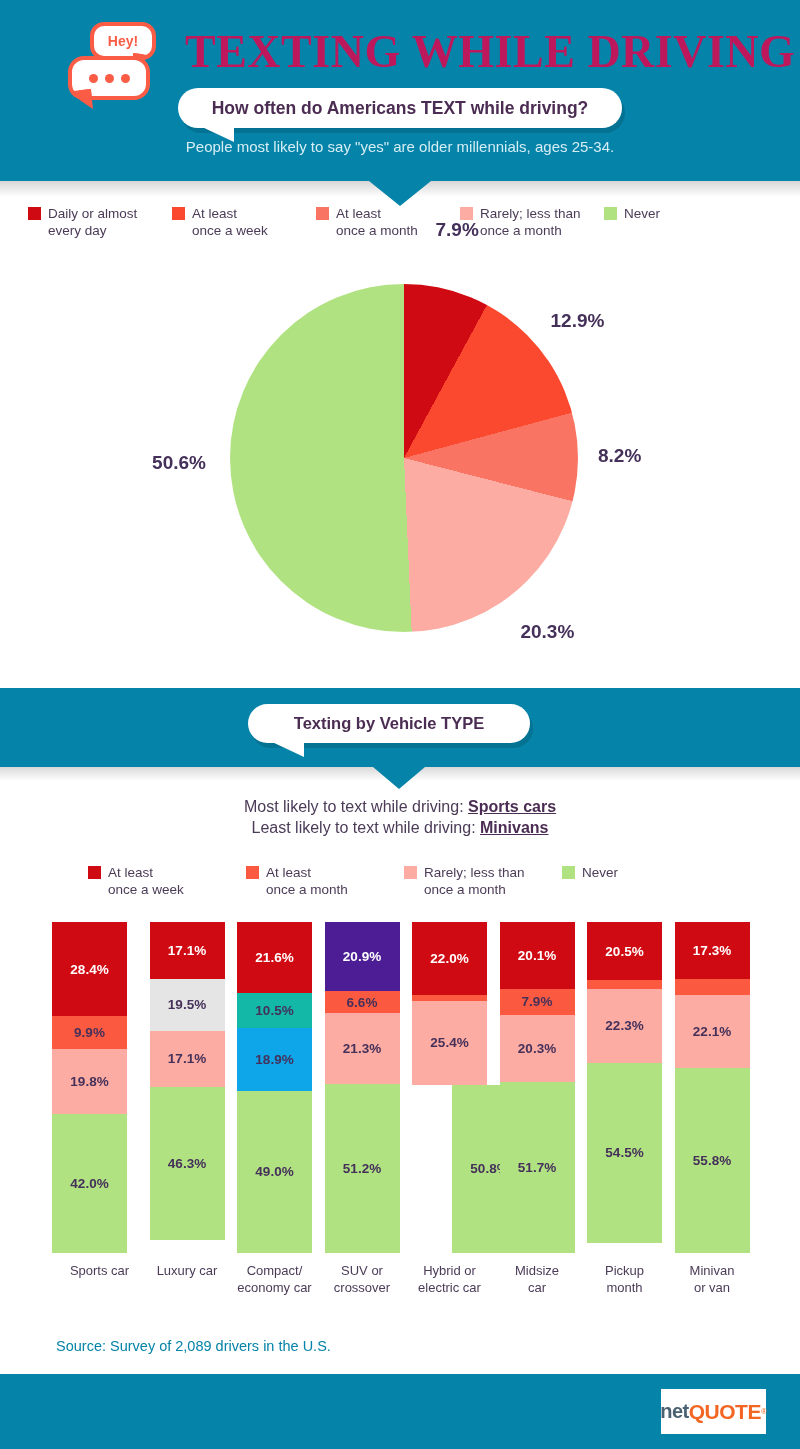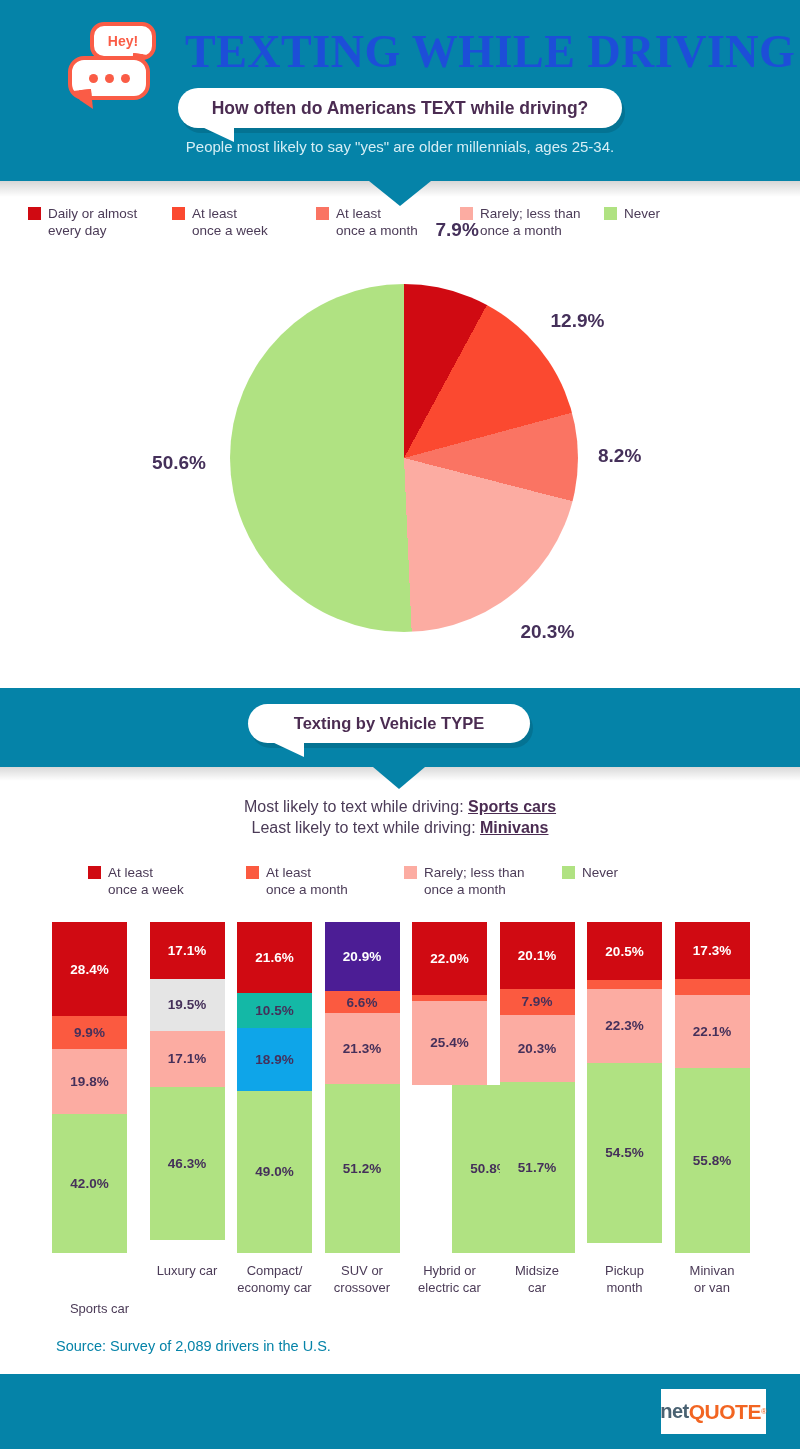--- a/index.html
+++ b/index.html
@@ -30,21 +30,21 @@
   .bub-b{left:6px;top:34px;width:74px;height:36px;border-radius:16px;}
   .bub-b .dots{position:absolute;left:0;top:0;width:74px;height:36px;
     display:flex;align-items:center;justify-content:center;gap:7px;}
   .bub-b .dot{width:9px;height:9px;border-radius:50%;background:#fa5c46;}
   .bub-b .tail{position:absolute;left:2px;bottom:-14px;width:0;height:0;
     border-right:12px solid #fa5c46;border-top:10px solid #fa5c46;
     border-left:6px solid transparent;border-bottom:10px solid transparent;
     transform:rotate(-6deg);}
 
   .title{position:absolute;left:185px;top:24px;width:600px;height:56px;
-    font-size:46px;font-weight:700;letter-spacing:.5px;color:#1d4ed8;
+    font-size:46px;font-weight:700;letter-spacing:.5px;color:#be185d;
     font-family:"Liberation Serif",serif;white-space:nowrap;line-height:56px;}
 
   .callout{position:absolute;background:#ffffff;border-radius:28px;
     box-shadow:3px 5px 0 rgba(0,0,0,.12);}
   .callout .ctxt{display:block;text-align:center;color:#4b2c52;font-weight:700;}
   .callout .ctail{position:absolute;left:22px;bottom:-14px;width:0;height:0;
     border-right:34px solid #ffffff;border-bottom:16px solid transparent;}
 
   .callout1{left:178px;top:88px;width:444px;height:40px;}
   .callout1 .ctxt{line-height:40px;font-size:17.5px;}
@@ -318,21 +318,21 @@
         </div>
         <div class="seg light" style="height: 73.151px; background: rgb(252, 172, 162);">
           <span>22.1%</span>
         </div>
         <div class="seg light" style="height: 184.698px; background: rgb(176, 226, 130);">
           <span>55.8%</span>
         </div>
       </div>
     </div>
   <div class="xlabels" id="xlabels">
-      <div class="xlab" style="left: 44.5px; margin-top: 38px;">Sports car</div>
+      <div class="xlab" style="left: 44.5px;">Sports car</div>
       <div class="xlab" style="left: 132px;">Luxury car</div>
       <div class="xlab" style="left: 219.5px;">Compact/
 economy car</div>
       <div class="xlab" style="left: 307px;">SUV or
 crossover</div>
       <div class="xlab" style="left: 394.5px;">Hybrid or
 electric car</div>
       <div class="xlab" style="left: 482px;">Midsize
 car</div>
       <div class="xlab" style="left: 569.5px;">Pickup

